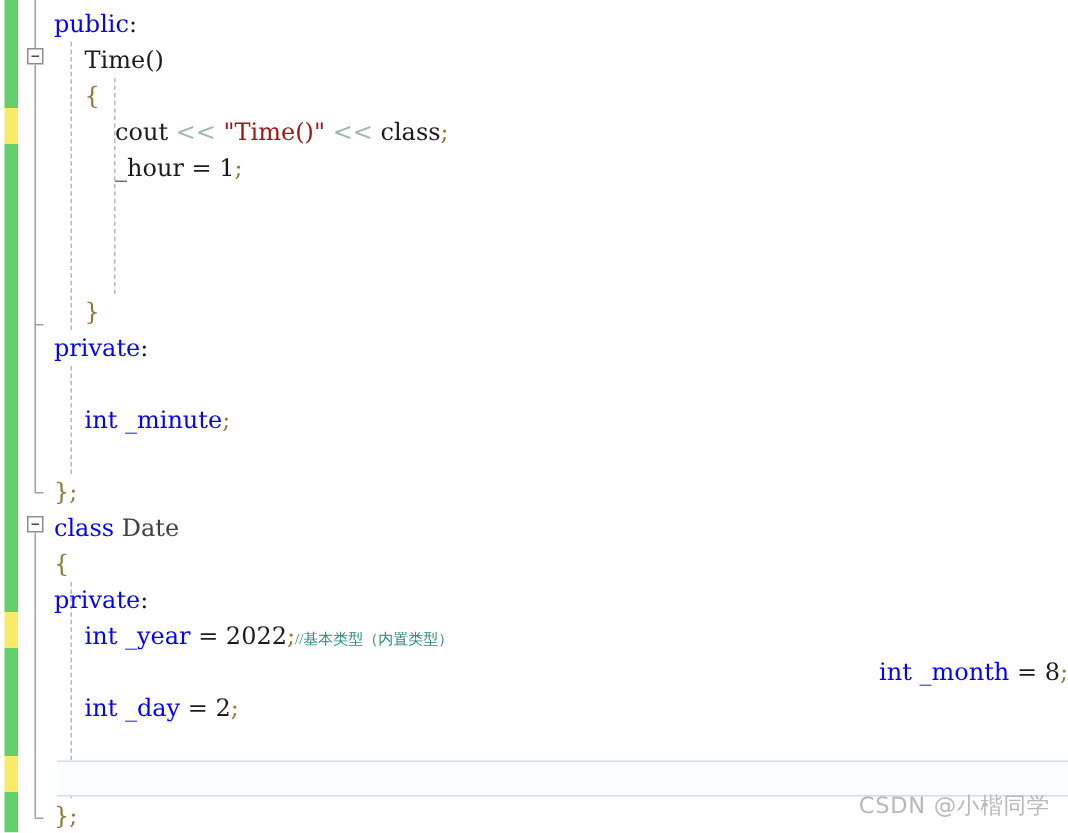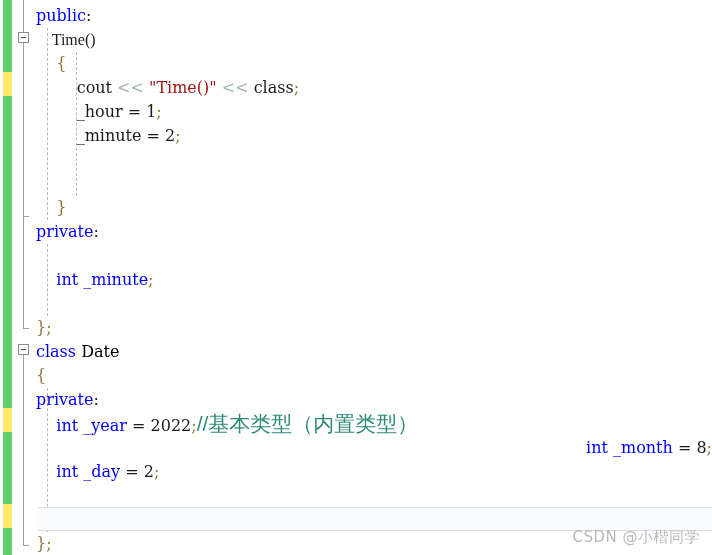--- a/index.html
+++ b/index.html
@@ -118,29 +118,29 @@
     width: 674px;
     height: 24px;
     box-sizing: border-box;
     border-top: 1px solid #d7dde8;
     border-bottom: 1px solid #d7dde8;
     background: #fbfcfe;
   }
 
   
   .kw        { color: #0000ff; }            
-  .type      { color: #000000; }            
+  .type      { color: #404040; }            
   .plain     { color: #1a1a1a; }
   .str       { color: #a31515; }            
   .op        { color: #9fb7b2; }            
   .cmt       { color: #2e8b78; }            
   .brace     { color: #8a7a34; }            
   .punct     { color: #1a1a1a; }
 
-  .cjk { font-family: Liberation Sans, sans-serif; font-size: 21px; }
+  .cjk { font-family: Liberation Serif, serif; font-size: 10px; }
 
   
   .watermark {
     position: absolute;
     right: 12px;
     bottom: 8px;
     font-family: "DejaVu Sans", sans-serif;
     font-size: 15px;
     color: #b9b9b9;
     letter-spacing: 0.5px;
@@ -176,25 +176,24 @@
 
   <div id="indent-guides">
       <div class="indent-guide" style="left: 47px; top: 28px; height: 192px;"></div>
       <div class="indent-guide" style="left: 76px; top: 52px; height: 144px;"></div>
       <div class="indent-guide" style="left: 47px; top: 244px; height: 72px;"></div>
       <div class="indent-guide" style="left: 47px; top: 388px; height: 144px;"></div>
     </div>
 
   <div class="code-layer" id="code-layer">
       <div class="line" style="top: 4px;"><span class="txt"><span class="kw">public</span><span class="punct">:</span></span></div>
-      <div class="line" style="top: 28px; font-family: Liberation Serif, serif;"><span class="txt"><span class="plain">    Time</span><span class="punct">()</span></span></div>
+      <div class="line" style="top: 28px;"><span class="txt"><span class="plain">    Time</span><span class="punct">()</span></span></div>
       <div class="line" style="top: 52px;"><span class="txt"><span class="brace">    {</span></span></div>
       <div class="line" style="top: 76px;"><span class="txt"><span class="plain">        cout </span><span class="op">&lt;&lt;</span><span class="plain"> </span><span class="str">"Time()"</span><span class="plain"> </span><span class="op">&lt;&lt;</span><span class="plain"> class</span><span class="brace">;</span></span></div>
       <div class="line" style="top: 100px;"><span class="txt"><span class="plain">        _hour = 1</span><span class="brace">;</span></span></div>
-      <div class="line" style="top: 124px;"><span class="txt"><span class="plain">        _minute = 2</span><span class="brace">;</span></span></div>
       <div class="line" style="top: 172px;"><span class="txt"><span class="plain"></span></span></div>
       <div class="line" style="top: 196px;"><span class="txt"><span class="brace">    }</span></span></div>
       <div class="line" style="top: 220px;"><span class="txt"><span class="kw">private</span><span class="punct">:</span></span></div>
       <div class="line" style="top: 268px;"><span class="txt"><span class="plain">    </span><span class="kw">int</span><span class="plain"> </span><span class="kw">_minute</span><span class="brace">;</span></span></div>
       <div class="line" style="top: 316px;"><span class="txt"><span class="brace">}</span><span class="brace">;</span></span></div>
       <div class="line" style="top: 340px;"><span class="txt"><span class="kw">class</span><span class="plain"> </span><span class="type">Date</span></span></div>
       <div class="line" style="top: 364px;"><span class="txt"><span class="brace">{</span></span></div>
       <div class="line" style="top: 388px;"><span class="txt"><span class="kw">private</span><span class="punct">:</span></span></div>
       <div class="line" style="top: 412px;"><span class="txt"><span class="plain">    </span><span class="kw">int</span><span class="plain"> </span><span class="kw">_year</span><span class="plain"> = 2022</span><span class="brace">;</span><span class="cmt cjk">//基本类型（内置类型）</span></span></div>
       <div class="line" style="top: 436px; text-align: right;"><span class="txt"><span class="plain">    </span><span class="kw">int</span><span class="plain"> </span><span class="kw">_month</span><span class="plain"> = 8</span><span class="brace">;</span></span></div>

